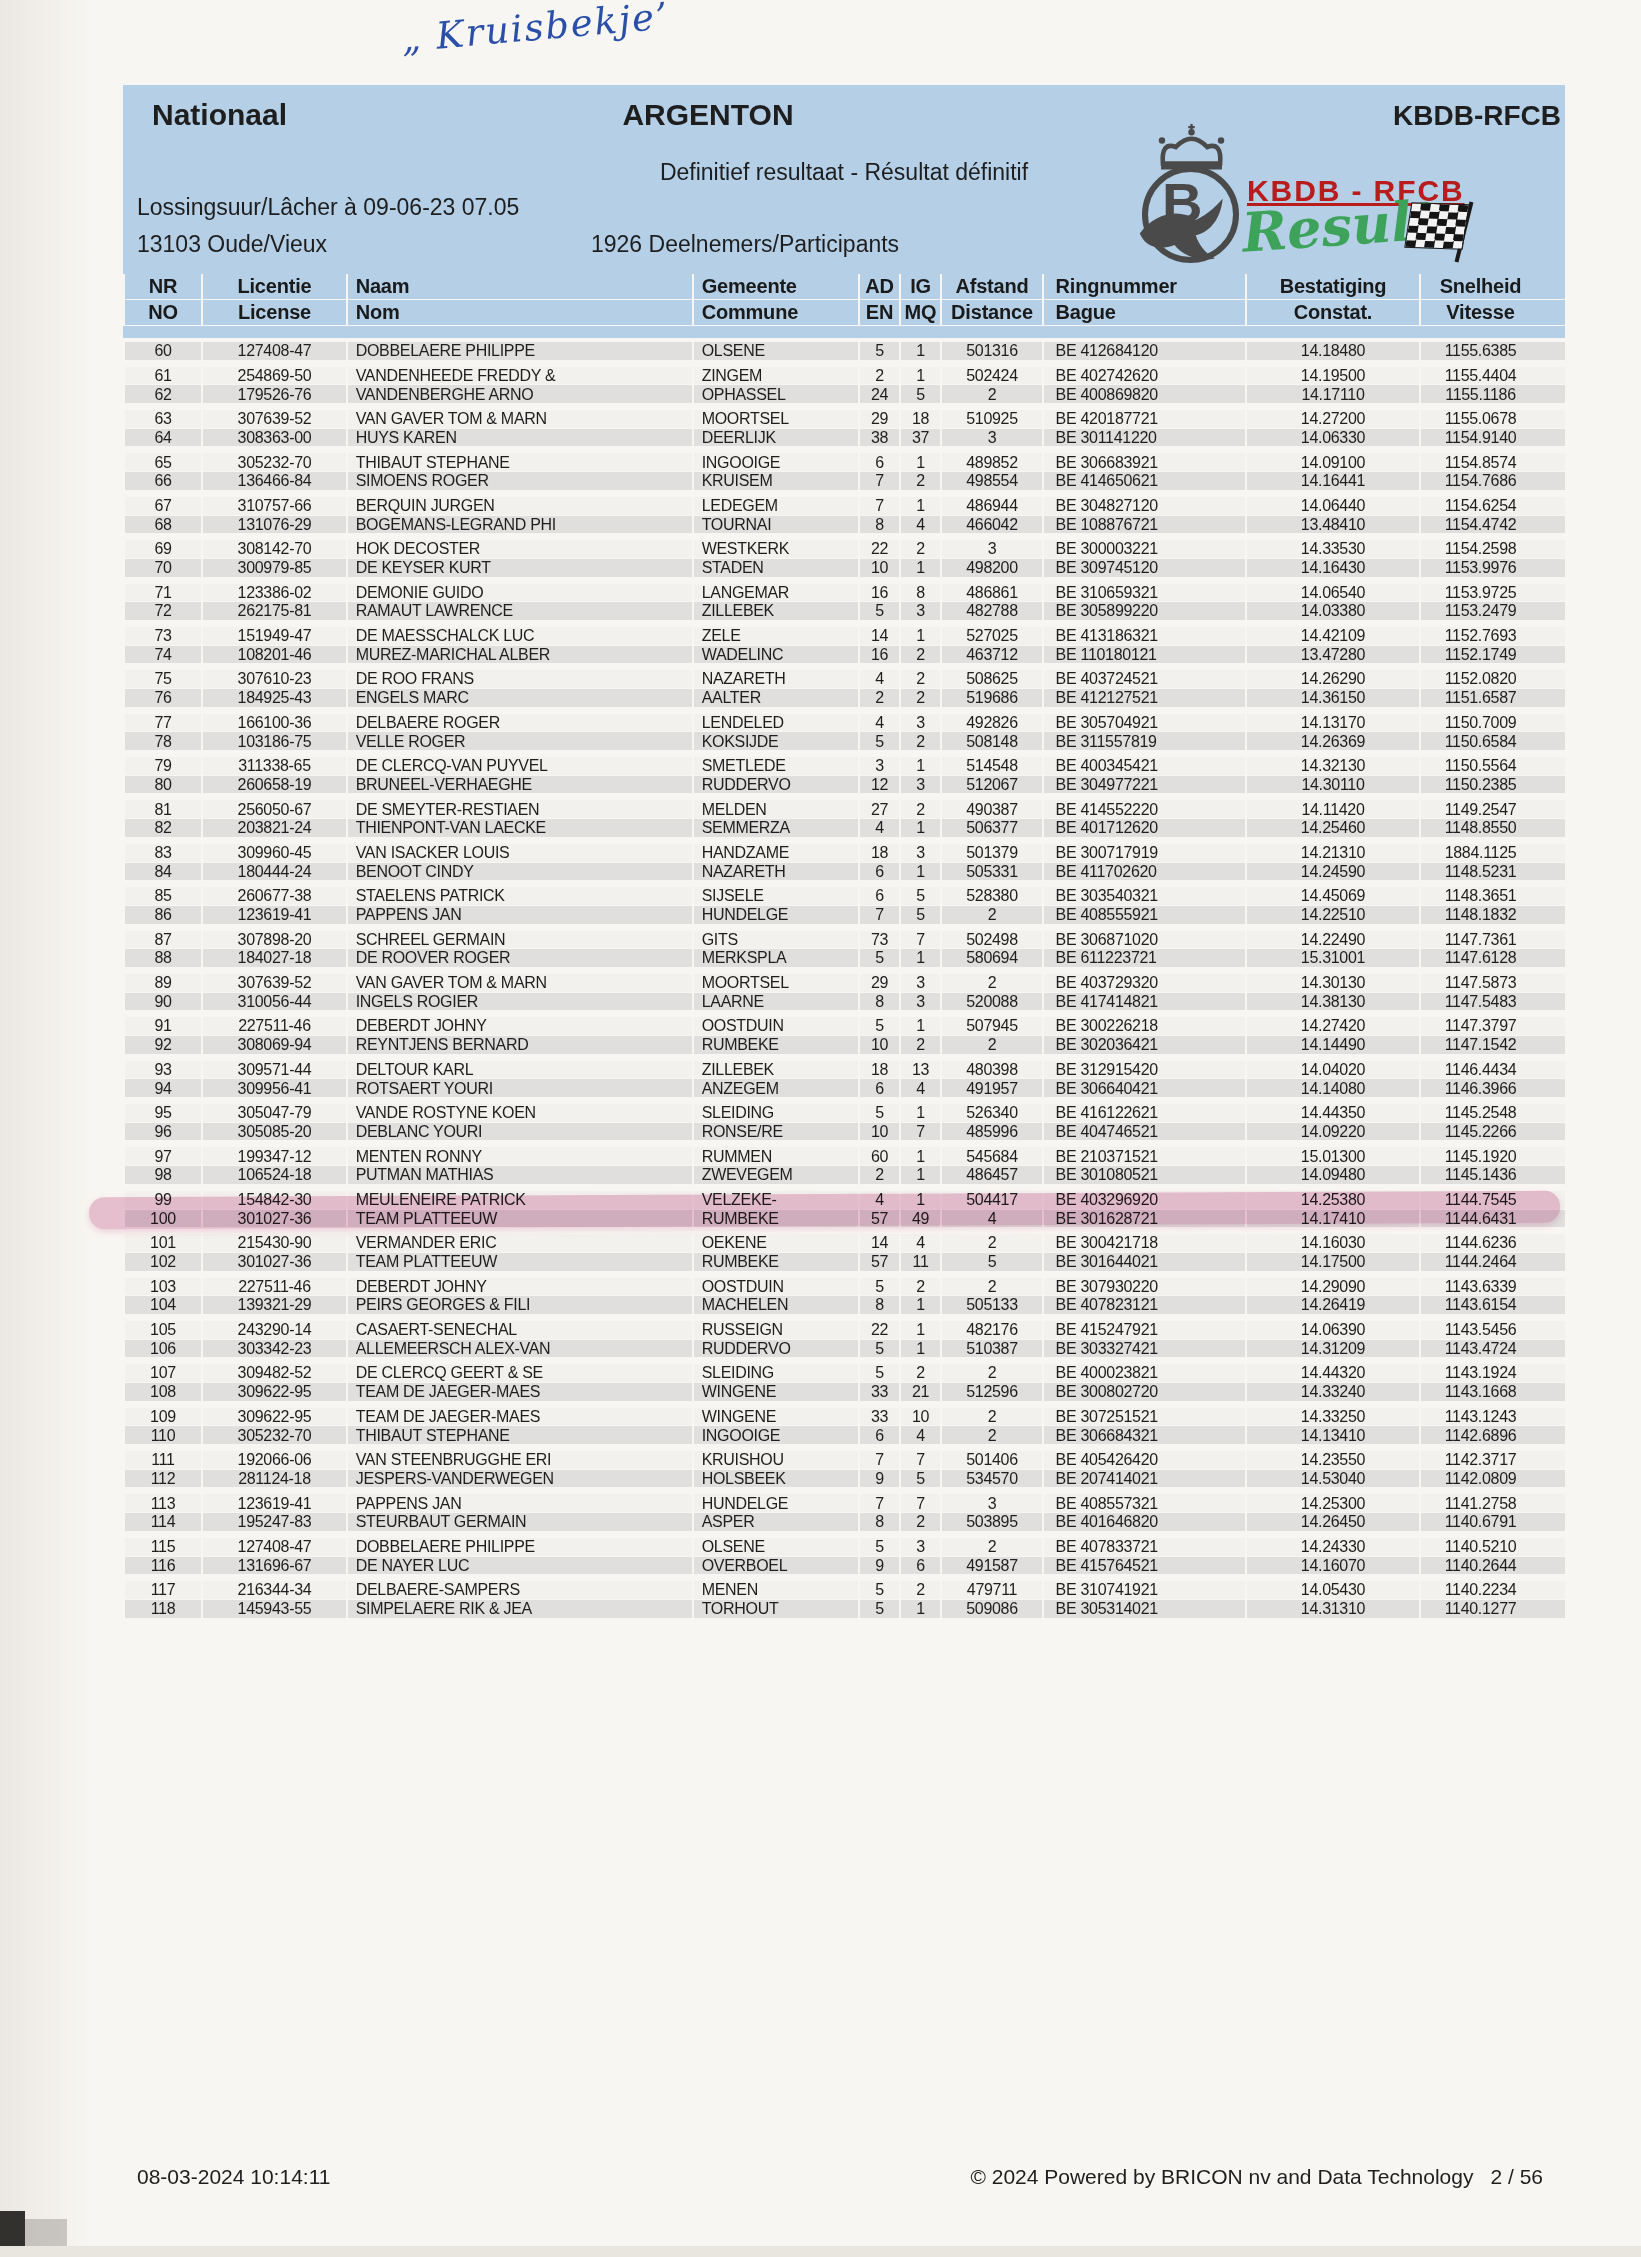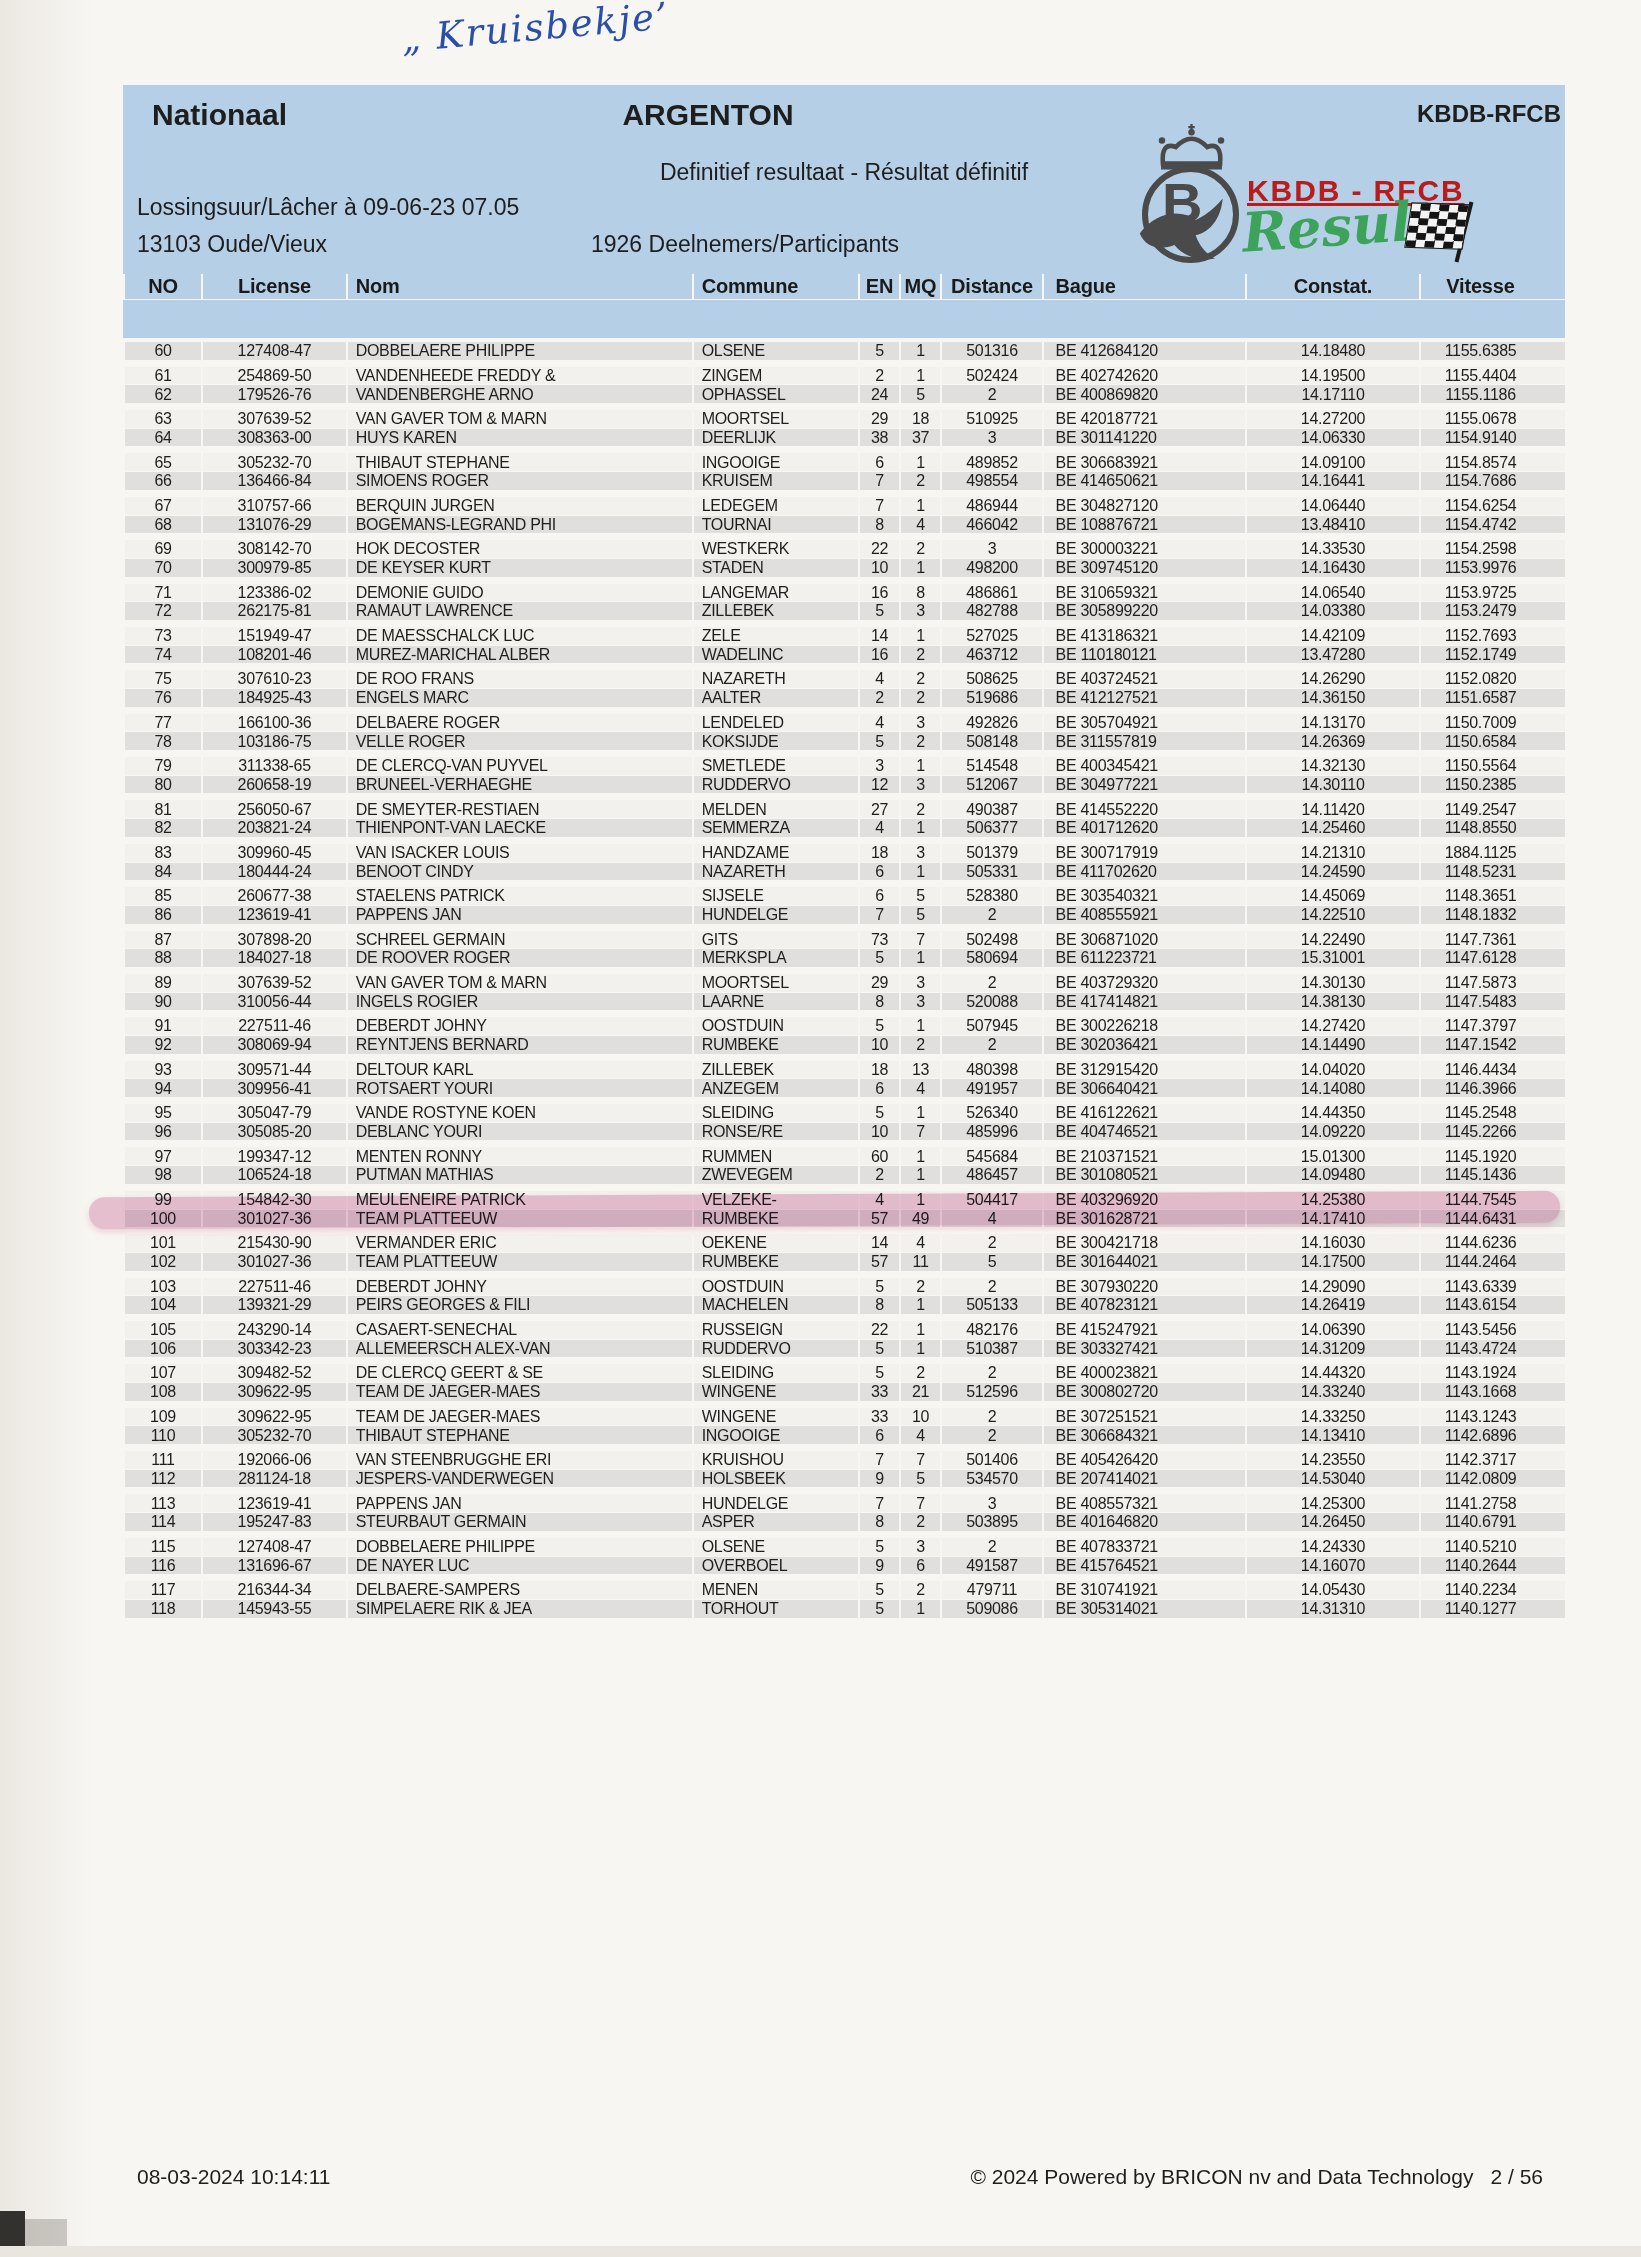--- a/index.html
+++ b/index.html
@@ -9,21 +9,21 @@
   html,body{margin:0;padding:0;}
   body{width:1641px;height:2257px;position:relative;background:var(--paper);
        font-family:"Liberation Sans","DejaVu Sans",sans-serif;color:var(--ink);overflow:hidden;}
   .abs{position:absolute;}
   #edge-left{left:0;top:0;width:92px;height:2257px;background:linear-gradient(90deg,#ebe8e2,#f8f6f2);}
   #handwriting{left:401px;top:5.8px;font-family:"DejaVu Serif",serif;font-style:italic;
        font-size:37px;color:#2a4fa8;transform:rotate(-5deg);letter-spacing:1.9px;}
   #band{left:123px;top:85px;width:1442px;height:253px;background:var(--blue);}
   #nationaal{left:152px;top:98px;font-size:30px;font-weight:700;}
   #argenton{left:123px;top:98px;width:1170px;text-align:center;font-size:30px;font-weight:700;}
-  #fedright{top:100px;right:80px;font-size:24px;font-weight:700;}
+  #fedright{top:100px;right:80px;font-size:28px;font-weight:700;}
   #definitief{left:123px;top:159px;width:1442px;text-align:center;font-size:23px;}
   #lossing{left:137px;top:194px;font-size:23px;}
   #oude{left:137px;top:231px;font-size:23px;}
   #parts{left:591px;top:231px;font-size:23px;}
   
   #crown{left:1150px;top:123px;width:83px;height:48px;}
   #logo-circle{left:1142px;top:166px;width:97px;height:97px;border:6.8px solid var(--logo-gray);
        border-radius:50%;box-sizing:border-box;}
   #logo-b{left:1162px;top:170px;font-size:56px;font-weight:700;color:var(--logo-gray);}
   #pigeon{left:1130px;top:191px;width:114px;height:81px;}
@@ -94,20 +94,32 @@
   <path d="M10 44 C26 22 52 18 68 30 C82 24 92 12 96 8 C94 28 84 42 68 46 C72 58 80 66 88 70 C70 74 54 66 46 56 C30 62 16 58 10 44 Z" fill="#4a4a4a"></path>
 </svg>
 <div class="abs" id="logo-word">KBDB - RFCB</div>
 <div class="abs" id="results">Results</div>
 <div class="abs" id="flag">
   <div class="abs" id="flagpole"></div>
   <div class="abs" id="flagcloth"></div>
 </div>
 
 <div class="abs" id="colheads">
+  <div class="grid10 hrow" id="colhead-1">
+      <div class="hc col-nr">NR</div>
+      <div class="hc col-license">Licentie</div>
+      <div class="hc col-name">Naam</div>
+      <div class="hc col-commune">Gemeente</div>
+      <div class="hc col-ad">AD</div>
+      <div class="hc col-ig">IG</div>
+      <div class="hc col-distance">Afstand</div>
+      <div class="hc col-ring">Ringnummer</div>
+      <div class="hc col-constat">Bestatiging</div>
+      <div class="hc col-speed">Snelheid</div>
+    </div>
   <div class="grid10 hrow" id="colhead-2">
       <div class="hc col-nr">NO</div>
       <div class="hc col-license">License</div>
       <div class="hc col-name">Nom</div>
       <div class="hc col-commune">Commune</div>
       <div class="hc col-ad">EN</div>
       <div class="hc col-ig">MQ</div>
       <div class="hc col-distance">Distance</div>
       <div class="hc col-ring">Bague</div>
       <div class="hc col-constat">Constat.</div>

